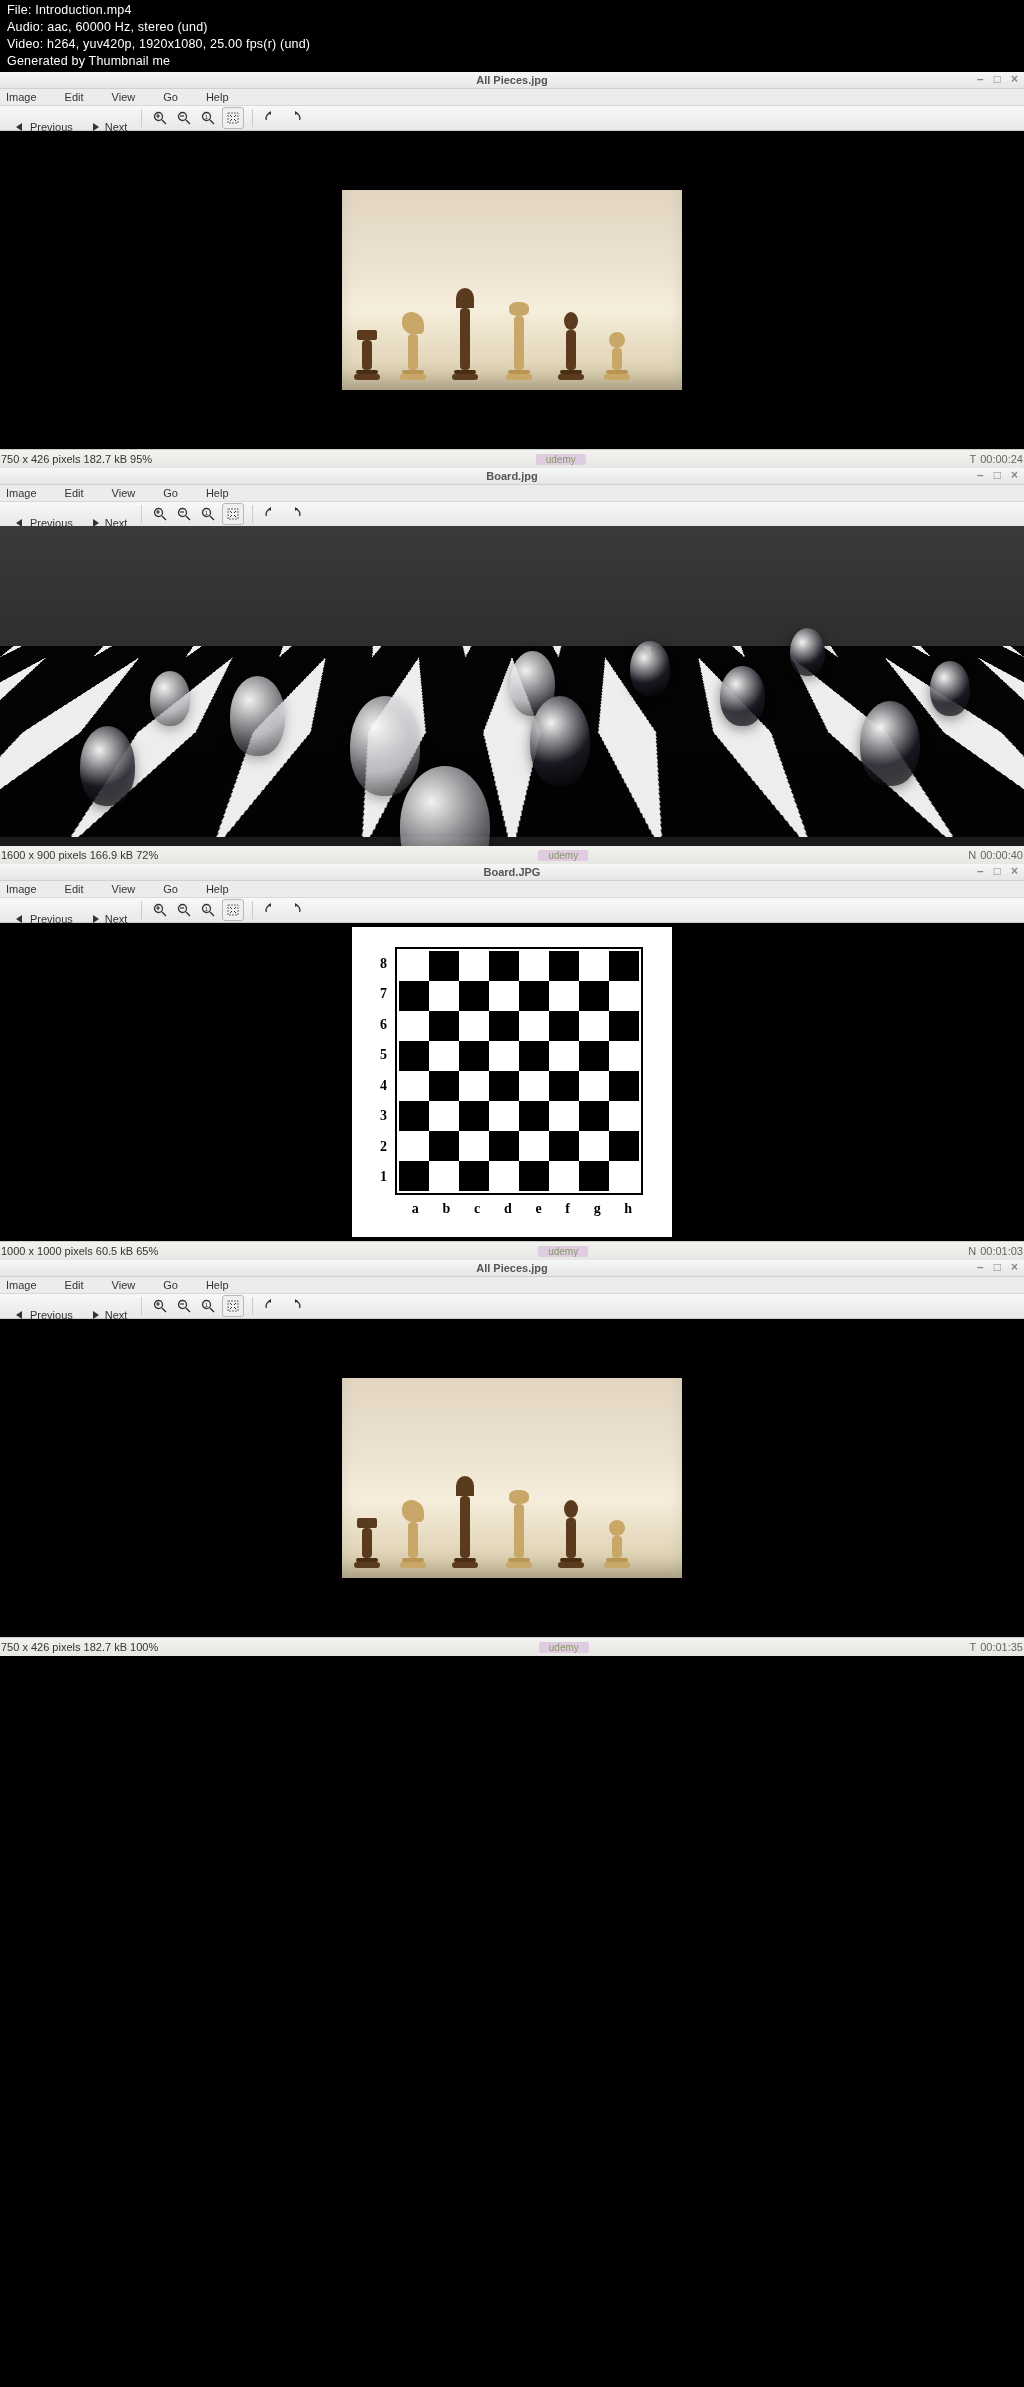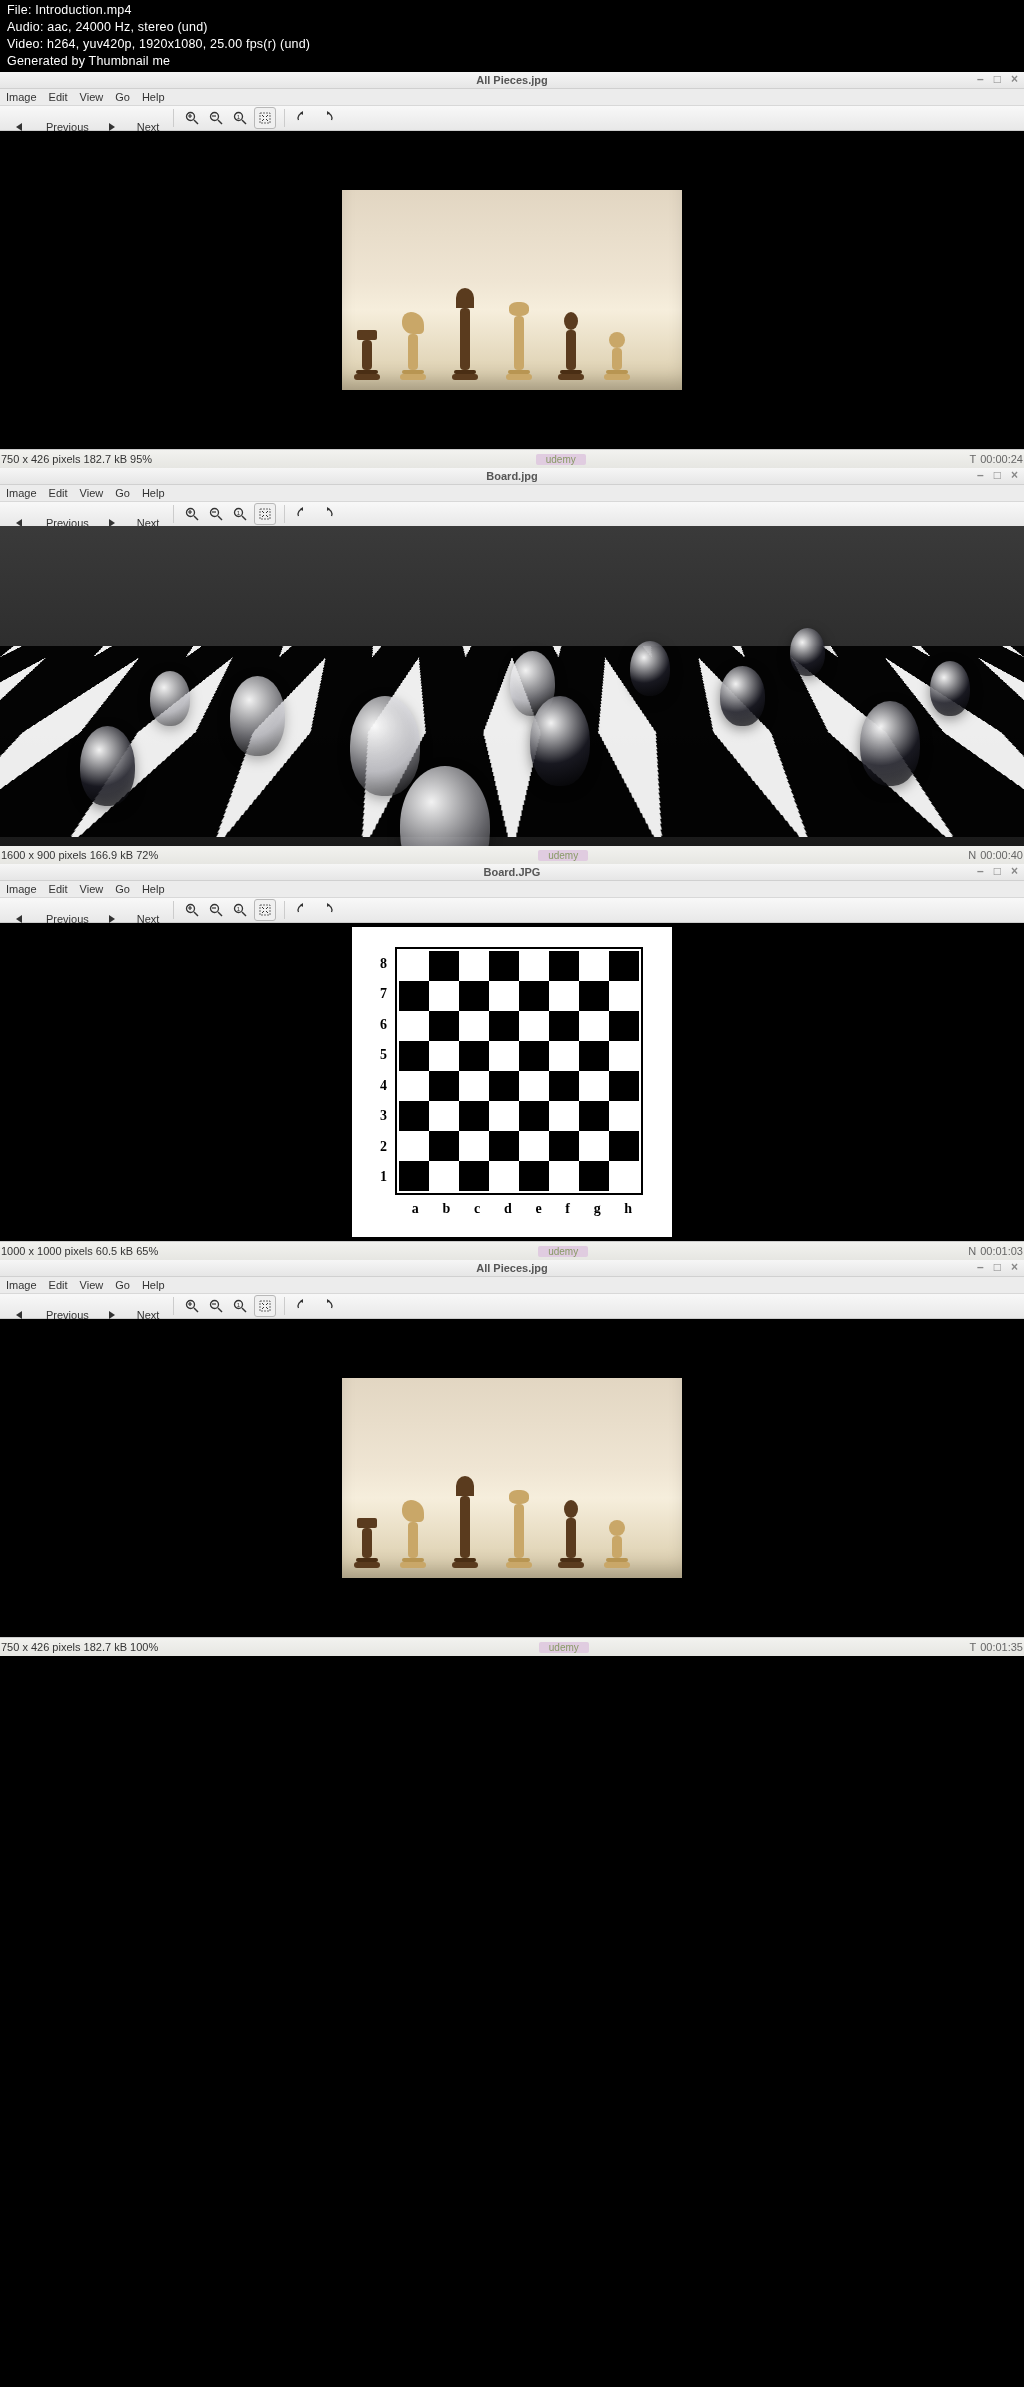--- a/index.html
+++ b/index.html
@@ -1,24 +1,24 @@
 <!DOCTYPE html>
 <html><head>
 <meta charset="utf-8">
 <style>
 body { margin:0; padding:0; background:#000; width:1024px; font-family:Verdana,Arial,sans-serif; font-size:11px; color:#fff; }
 .fileinfo { padding:2px 7px; line-height:1.35; font-size:12.5px; letter-spacing:.2px; }
 .frame { position:relative; width:1024px; overflow:hidden; }
 .titlebar { height:16px; background:linear-gradient(#f6f6f6,#e6e6e6); color:#555; font-weight:700; font-size:11px; display:flex; align-items:center; justify-content:center; position:relative; border-bottom:1px solid #d0d0d0; }
 .winbtns { position:absolute; right:6px; top:0; display:flex; gap:10px; color:#888; font-size:12px; }
 .wbtn { cursor:default; }
-.menubar { height:16px; background:#ececec; color:#333; display:flex; gap:12px; padding:0 6px; align-items:center; font-size:11px; border-bottom:1px solid #d8d8d8; }
+.menubar { height:16px; background:#ececec; color:#333; display:flex; gap:28px; padding:0 6px; align-items:center; font-size:11px; border-bottom:1px solid #d8d8d8; }
 .menubar span { cursor:default; }
 .toolbar { height:24px; background:linear-gradient(#f8f8f8,#e8e8e8); display:flex; align-items:center; gap:4px; padding:0 8px; border-bottom:1px solid #ccc; }
-.tbtn { display:inline-flex; align-items:center; gap:20px; color:#333; font-size:11px; padding:2px 6px; border-radius:3px;margin-top:19px; }
+.tbtn { display:inline-flex; align-items:center; gap:4px; color:#333; font-size:11px; padding:2px 6px; border-radius:3px;margin-top:19px; }
 .tbtn svg, .ticon svg { display:block; }
 .ticon { width:20px; height:20px; display:inline-flex; align-items:center; justify-content:center; border-radius:3px; }
 .ticon.boxed { border:1px solid #b8b8b8; background:#f0f0f0; }
 .sep { width:1px; height:18px; background:#ccc; margin:0 4px; }
 .viewport { background:#000; display:flex; align-items:center; justify-content:center; }
 .statusbar { height:18px; background:linear-gradient(#f2f2ef,#e6e6e2); color:#333; font-size:11px; display:flex; align-items:center; justify-content:space-between; padding:0 1px; border-top:1px solid #ccc; }
 .statusbar .mid { flex:1; text-align:center; color:#999; }
 .statusbar .mid-badge { background:#e0cce0; color:#896; padding:0 10px; border-radius:2px; font-size:10px; }
 .chessboard-container { background:#fff; padding:20px 28px; color:#000; font-family:"Times New Roman",serif; }
 .statusbar .right { font-size:11px; color:#666;text-align:center; }
@@ -47,21 +47,21 @@
 .cpiece { position:absolute; bottom:20px; filter:drop-shadow(0 4px 6px rgba(0,0,0,.5)); }
 .cpiece .body { width:var(--w,50px); height:var(--h,70px); border-radius:50% 50% 45% 45%; background:radial-gradient(circle at 35% 30%, rgba(255,255,255,.95), var(--tone) 55%, rgba(0,0,0,.6)); }
 .cpiece.clear { --tone:rgba(200,200,210,.5); }
 .cpiece.darkc { --tone:rgba(30,30,40,.8); }
 </style>
 </head>
 <body>
 
 <div class="fileinfo">
 <div>File: Introduction.mp4</div>
-<div>Audio: aac, 24000 Hz, stereo (und)</div>
+<div>Audio: aac, 60000 Hz, stereo (und)</div>
 <div>Video: h264, yuv420p, 1920x1080, 25.00 fps(r) (und)</div>
 <div>Generated by Thumbnail me</div>
 </div>
 
 <div id="frames">
   <div class="frame">
     <div class="titlebar">
       <span>All Pieces.jpg</span>
       <div class="winbtns">
     <span class="wbtn">–</span>

